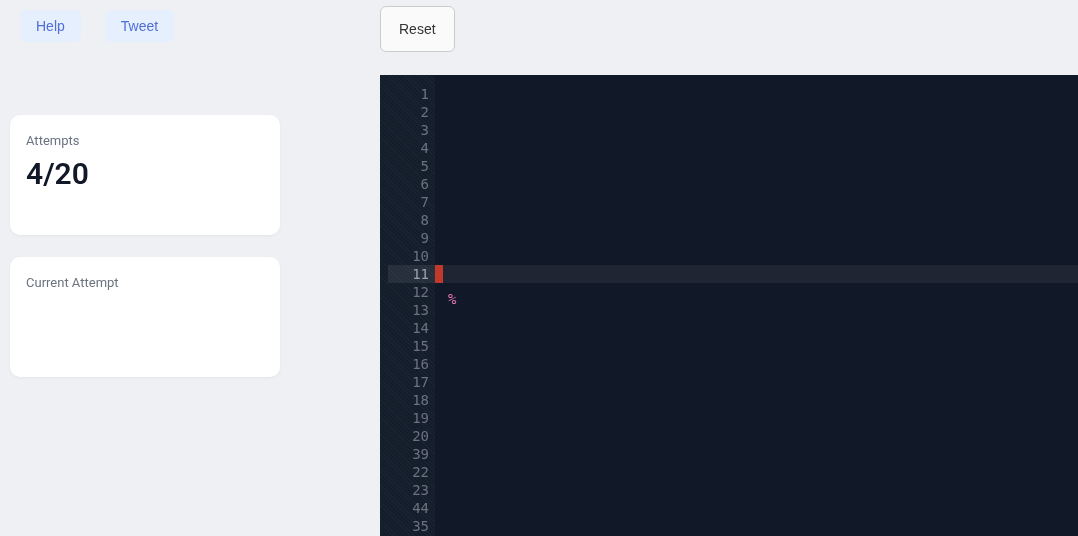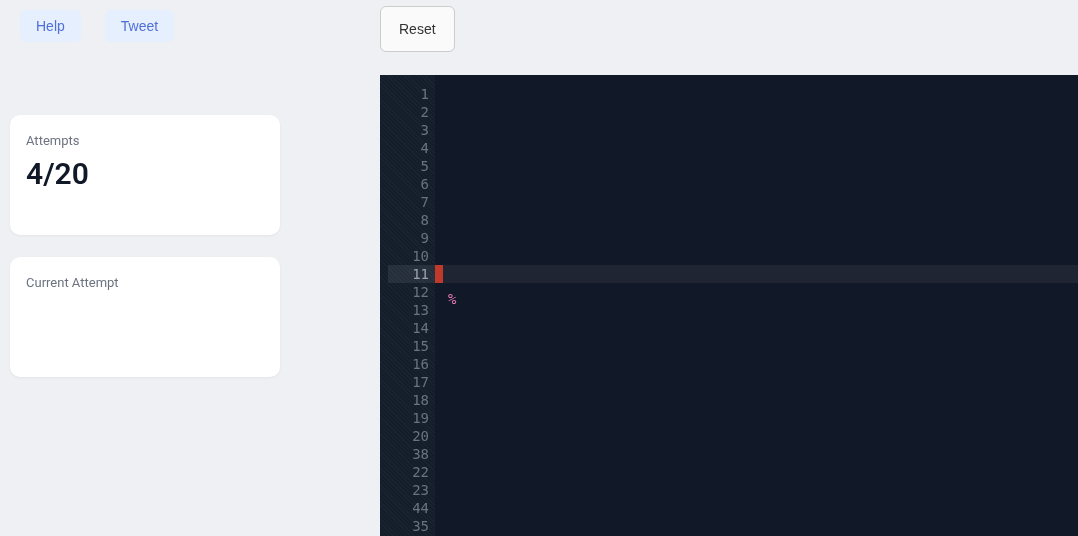--- a/index.html
+++ b/index.html
@@ -172,21 +172,21 @@
         <div class="line-num active">11</div>
         <div class="line-num">12</div>
         <div class="line-num">13</div>
         <div class="line-num">14</div>
         <div class="line-num">15</div>
         <div class="line-num">16</div>
         <div class="line-num">17</div>
         <div class="line-num">18</div>
         <div class="line-num">19</div>
         <div class="line-num">20</div>
-        <div class="line-num">38</div>
+        <div class="line-num">39</div>
         <div class="line-num">22</div>
         <div class="line-num">23</div>
         <div class="line-num">44</div>
         <div class="line-num">35</div>
       </div>
   </div>
   <div class="code-content" id="code-content">
       <div class="code-line"></div>
       <div class="code-line"></div>
       <div class="code-line"></div>

